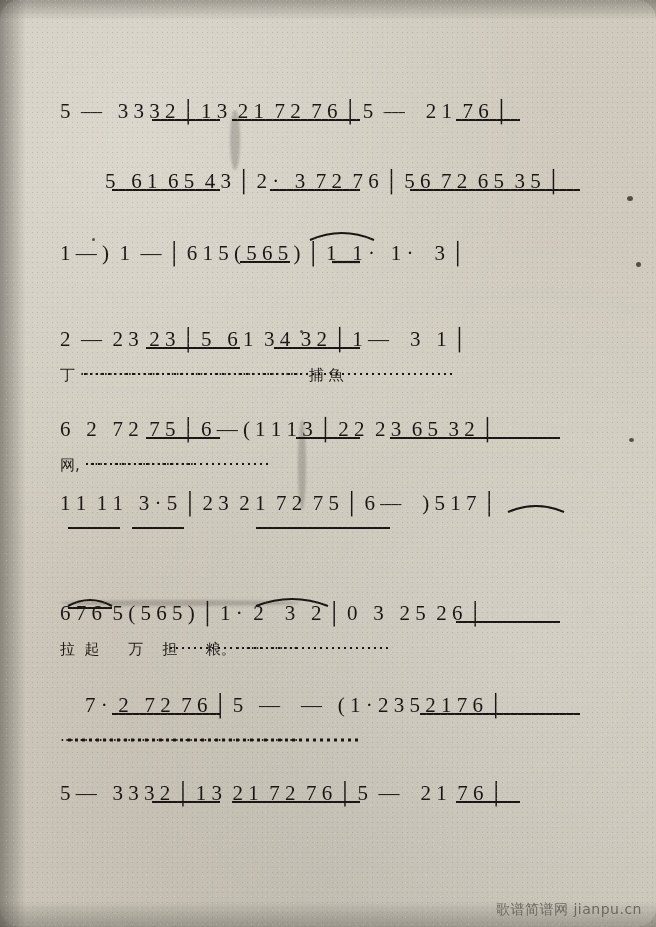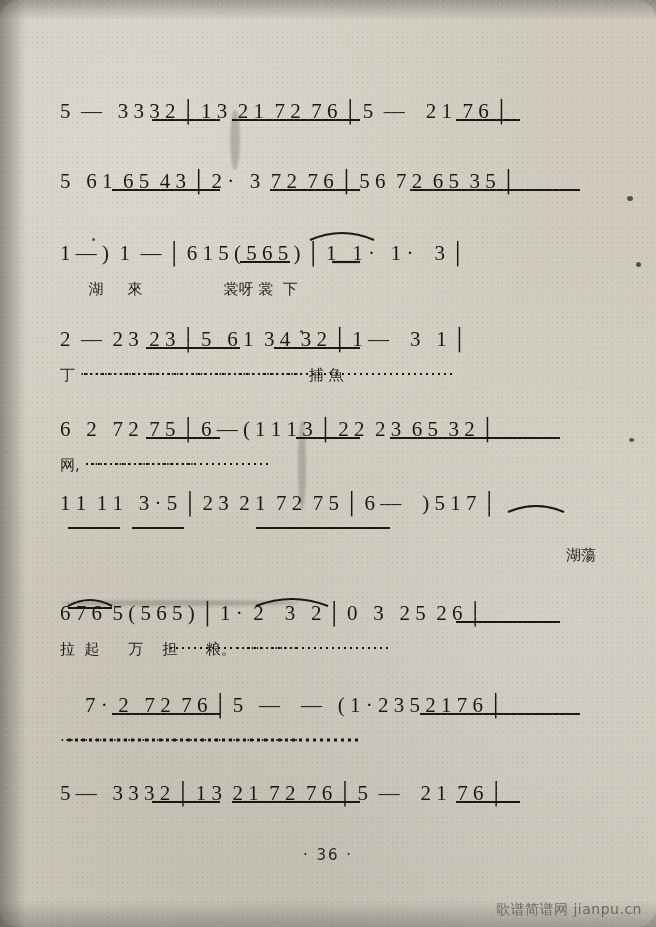--- a/index.html
+++ b/index.html
@@ -135,33 +135,31 @@
   <div class="blob" style="left:92px; top:238px; width:3px; height:3px;"></div>
   <div class="blob" style="left:300px; top:330px; width:3px; height:3px;"></div>
   <div class="smudge" style="left:230px; top:110px; width:10px; height:60px;"></div>
   <div class="smudge" style="left:298px; top:420px; width:8px; height:90px;"></div>
   <div class="smudge" style="left:60px; top:600px; width:240px; height:6px;"></div>
 
   <div id="sheet">
 
     <div class="row mus" style="top:0px;">5  —   3 3 3 2 │ 1 3  2 1  7 2  7 6 │ 5  —    2 1  7 6 │</div>
 
-    <div class="row mus" style="top:70px;">5   6 1  6 5  4 3 │ 2 ·   3  7 2  7 6 │ 5 6  7 2  6 5  3 5 │</div>
+    <div class="row mus" style="top:70px;margin-left:45px;">5   6 1  6 5  4 3 │ 2 ·   3  7 2  7 6 │ 5 6  7 2  6 5  3 5 │</div>
 
     <div class="row mus" style="top:142px;">1 — )  1  — │ 6 1 5 ( 5 6 5 ) │ 1   1 ·   1 ·    3 │</div>
-    <div class="lyr" style="top:192px;">      湖     來                 裳呀 裳  下</div>
 
     <div class="row mus" style="top:228px;">2  —  2 3  2 3 │ 5   6 1  3 4  3 2 │ 1 —    3   1 │</div>
     <div class="lyr" style="top:278px;">丁 ··············································· 捕 魚</div>
 
     <div class="row mus" style="top:318px;">6   2   7 2  7 5 │ 6 — ( 1 1 1 3 │ 2 2  2 3  6 5  3 2 │</div>
     <div class="lyr" style="top:368px;">网, ·······················</div>
 
     <div class="row mus" style="top:392px;">1 1  1 1   3 · 5 │ 2 3  2 1  7 2  7 5 │ 6 —    ) 5 1 7 │</div>
-    <div class="lyr" style="top:458px; text-align:right;">                                                    湖蕩</div>
 
     <div class="row mus" style="top:502px;">6 7 6  5 ( 5 6 5 ) │ 1 ·  2    3   2 │ 0   3   2 5  2 6 │</div>
     <div class="lyr" style="top:552px;">拉  起      万    担      粮。·············</div>
 
     <div class="row mus" style="top:594px;margin-left:25px;">7 ·  2   7 2  7 6 │ 5   —    —   ( 1 · 2 3 5 2 1 7 6 │</div>
     <div class="lyr" style="top:644px;">··················································</div>
 
     <div class="row mus" style="top:682px;">5 —   3 3 3 2 │ 1 3  2 1  7 2  7 6 │ 5  —    2 1  7 6 │</div>
 
     <svg width="536" height="740" style="position:absolute; left:0; top:0; pointer-events:none;">
@@ -202,17 +200,16 @@
       <line x1="52" y1="626" x2="160" y2="626" stroke="#1a1613" stroke-width="2.2"></line>
       <line x1="360" y1="626" x2="520" y2="626" stroke="#1a1613" stroke-width="2.2"></line>
       <line x1="8" y1="652" x2="300" y2="652" stroke="#1a1613" stroke-width="3" stroke-dasharray="3 4"></line>
 
       <line x1="92" y1="714" x2="160" y2="714" stroke="#1a1613" stroke-width="2.2"></line>
       <line x1="172" y1="714" x2="300" y2="714" stroke="#1a1613" stroke-width="2.2"></line>
       <line x1="396" y1="714" x2="460" y2="714" stroke="#1a1613" stroke-width="2.2"></line>
     </svg>
   </div>
 
-  <div class="pgnum">· 36 ·</div>
   <div class="watermark">歌谱简谱网 jianpu.cn</div>
 
   <div id="grain"></div>
 </div>
 
 </body></html>

